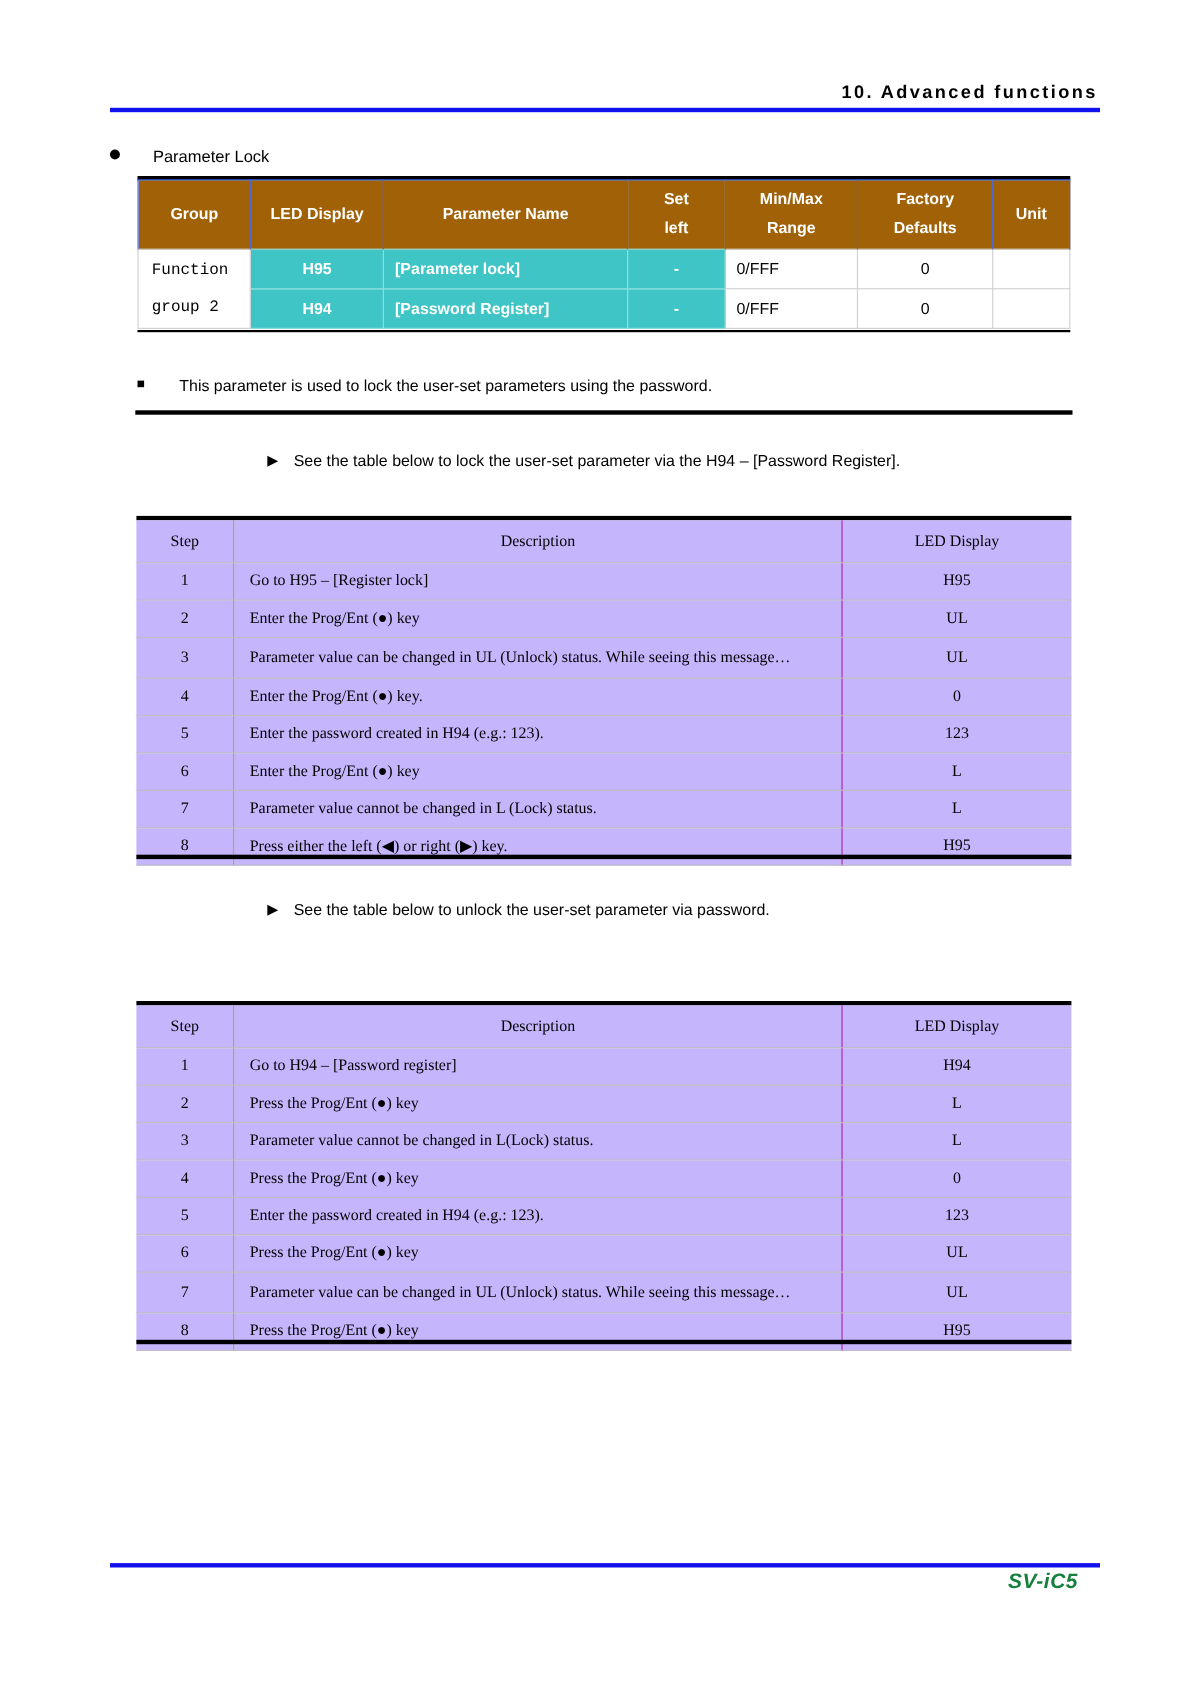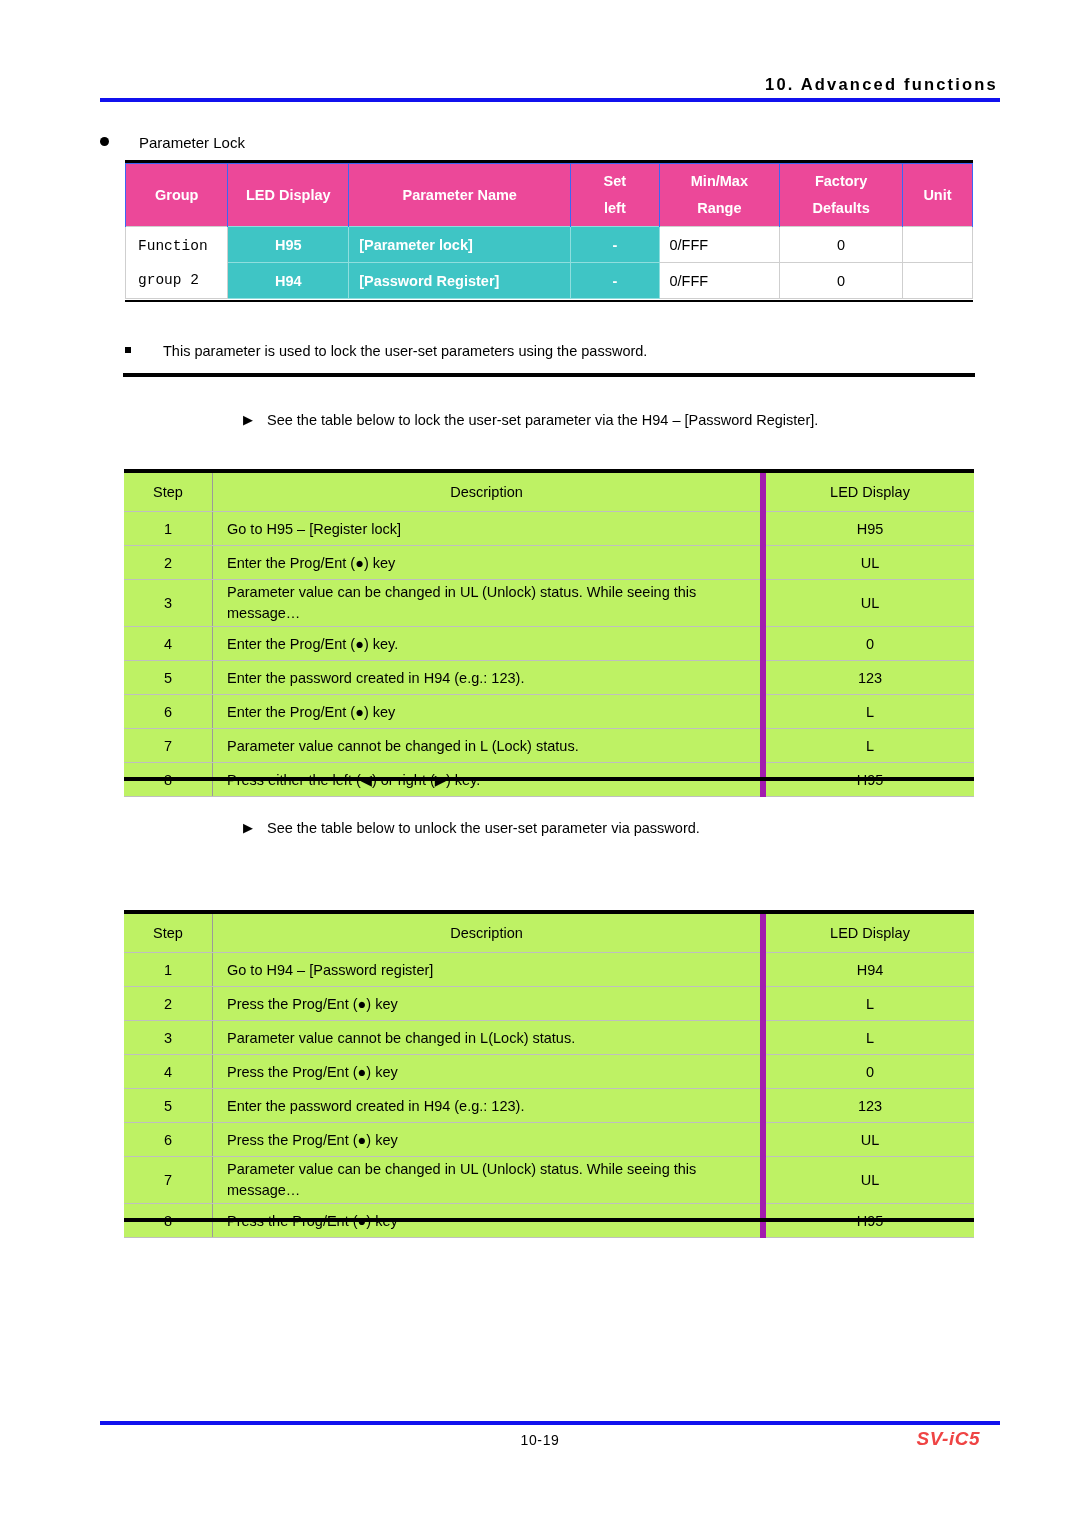--- a/index.html
+++ b/index.html
@@ -82,21 +82,21 @@
     width: 848px;
     border-collapse: collapse;
     table-layout: fixed;
   }
   .param-table td, .param-table th {
     border: 1px solid #ffffff;
     padding: 0;
     margin: 0;
   }
   .param-table thead td {
-    background: #ec4899;
+    background: #a16207;
     color: #ffffff;
     font-weight: bold;
     font-size: 14.5px;
     text-align: center;
     vertical-align: middle;
     height: 62px;
     border: 1px solid #3c66f5;
     border-bottom: none;
   }
   .param-table thead td.two-line {
@@ -203,31 +203,32 @@
     width: 850px;
     border-collapse: collapse;
     table-layout: fixed;
   }
   .step-table td {
     border-top: 1px solid #bfbfbf;
     border-bottom: 1px solid #bfbfbf;
     font-size: 14.5px;
     vertical-align: middle;
     padding: 0;
-    background: #bef264;
+    background: #c4b5fd;
+    font-family: Liberation Serif, serif;
   }
   .step-table tr td.col-step {
     width: 88px;
     text-align: center;
     border-right: 1px solid #9a9a9a;
   }
   .step-table tr td.col-desc {
     text-align: left;
     padding-left: 14px;
-    border-right: 6px solid #a21caf;
+    border-right: 1px solid #a21caf;
   }
   .step-table tr td.col-led {
     width: 208px;
     text-align: center;
   }
   .step-table thead td {
     border-top: none;
     height: 38px;
   }
   .step-table thead td.col-desc {
@@ -267,21 +268,21 @@
     font-size: 14px;
     letter-spacing: 0.6px;
   }
   .footer-brand {
     position: absolute;
     right: 100px;
     top: 1428px;
     font-size: 19px;
     font-weight: bold;
     font-style: italic;
-    color: #ef4444;
+    color: #15803d;
     letter-spacing: 0.5px;
   }
 </style>
 </head>
 <body>
 
 <div class="page">
 
   <div class="header">
     <span class="header-title">10. Advanced functions</span>
@@ -462,16 +463,15 @@
       <tr>
         <td class="col-step">8</td>
         <td class="col-desc">Press the Prog/Ent (●) key</td>
         <td class="col-led">H95</td>
       </tr>
     </tbody>
   </table>
   <div class="step-bottom-rule" style="top:1218px;"></div>
 
   <div class="footer-rule"></div>
-  <div class="footer-page">10-19</div>
   <div class="footer-brand">SV-iC5</div>
 
 </div>
 
 </body></html>

